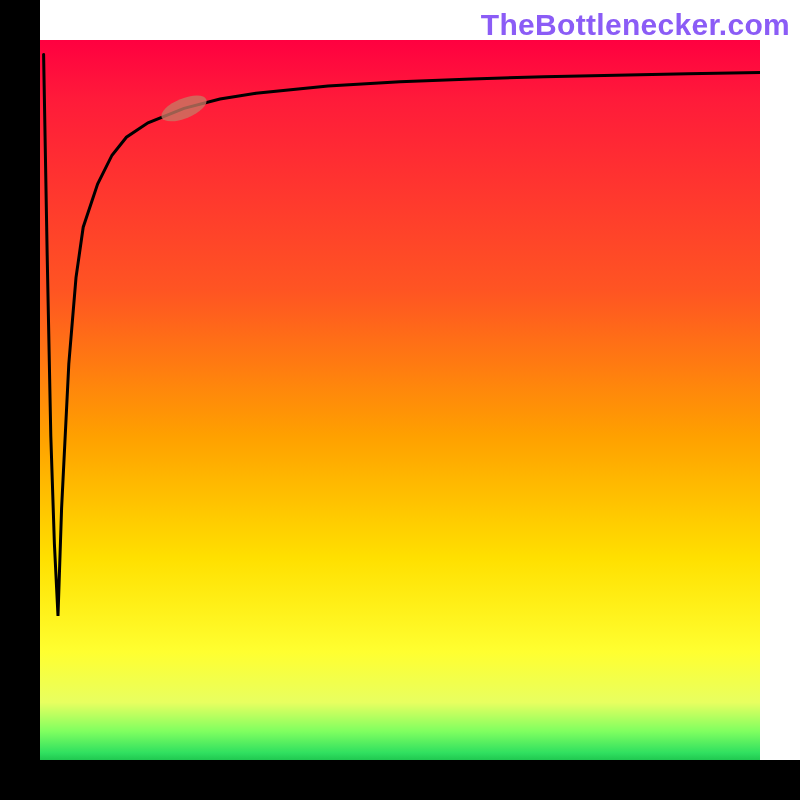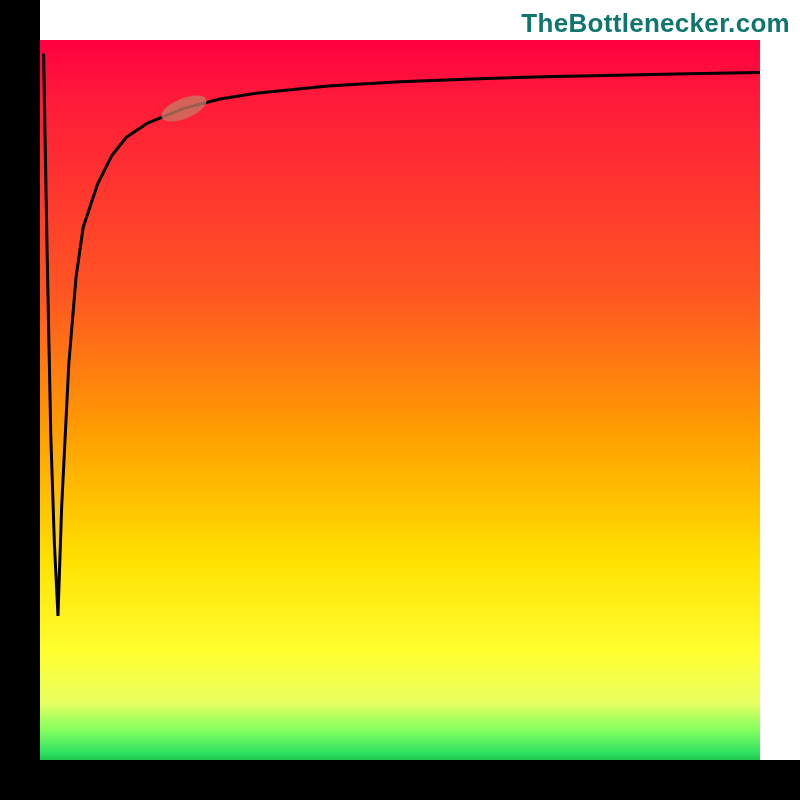--- a/index.html
+++ b/index.html
@@ -1,17 +1,17 @@
 <!DOCTYPE html>
 <html><head>
 <meta charset="utf-8">
 <style>
   html,body{margin:0;padding:0;width:800px;height:800px;background:#fff;}
   .stage{position:relative;width:800px;height:800px;overflow:hidden;font-family:Arial,Helvetica,sans-serif;}
-  .watermark{position:absolute;top:8px;right:10px;font-size:26px;font-weight:bold;color:#0f766e;letter-spacing:0.3px;}
+  .watermark{position:absolute;top:8px;right:10px;font-size:30px;font-weight:bold;color:#8b5cf6;letter-spacing:0.3px;}
   .plot-gradient{position:absolute;left:40px;top:40px;width:720px;height:720px;
     background:linear-gradient(to bottom,
       #FF0040 0%,
       #FF1A3A 8%,
       #FF5522 35%,
       #FFA000 55%,
       #FFE000 72%,
       #FFFF30 85%,
       #E8FF60 92%,
       #80FF60 96%,

